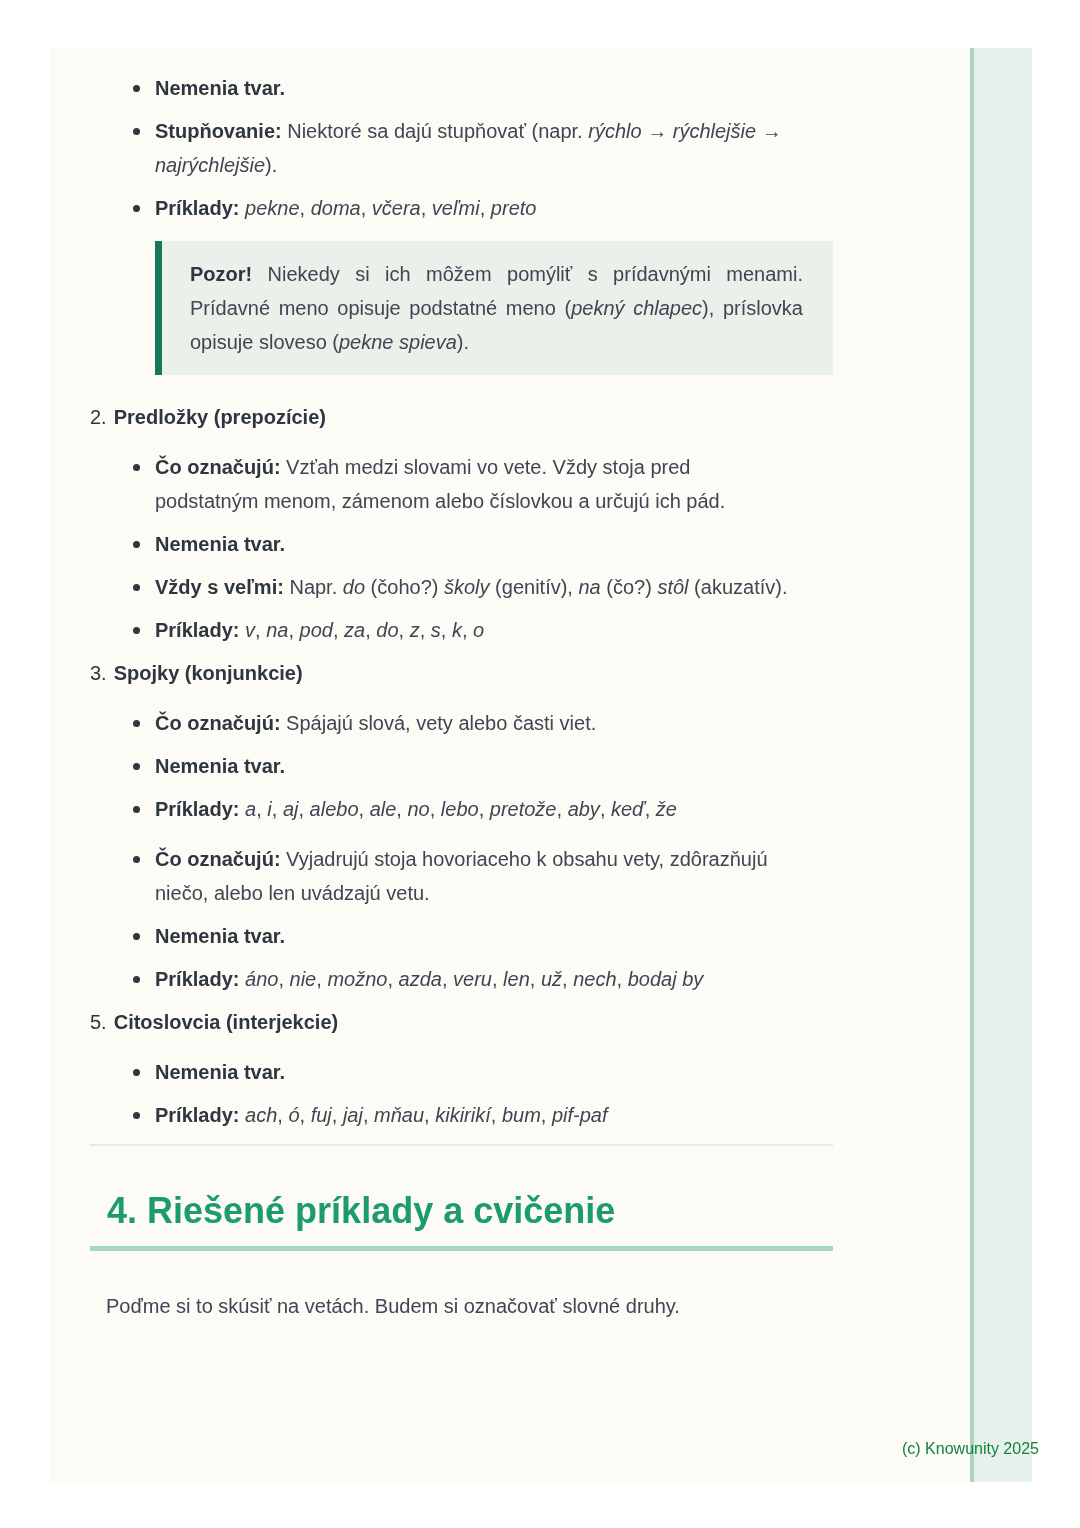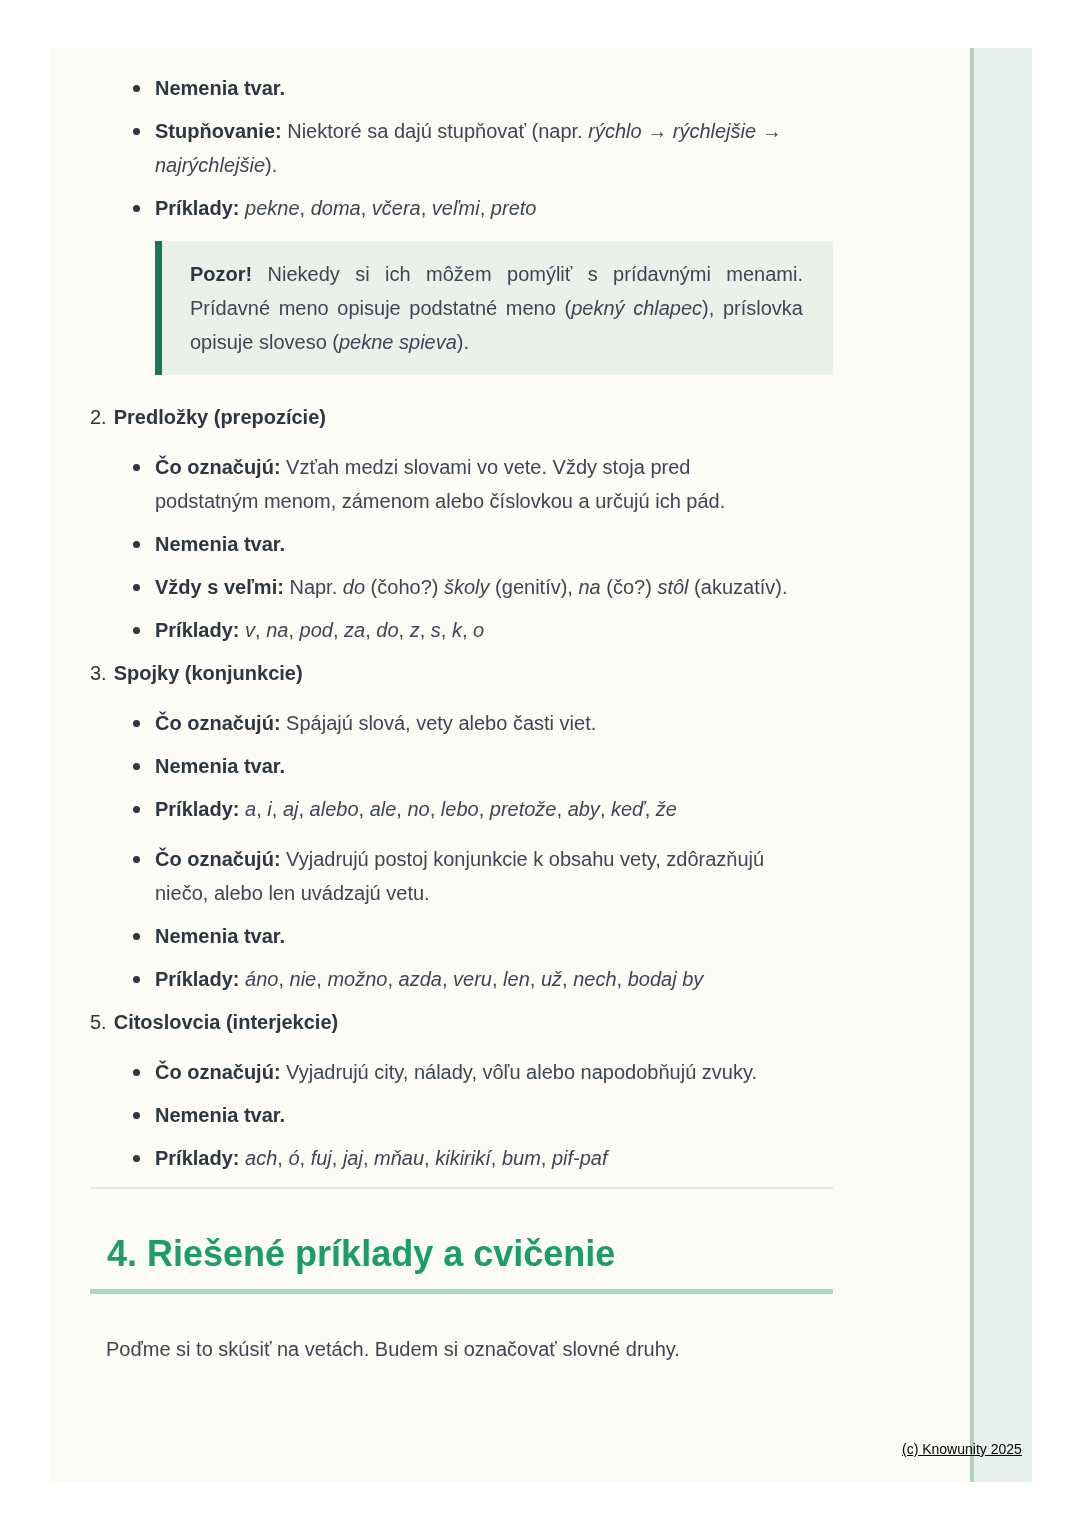--- a/index.html
+++ b/index.html
@@ -52,22 +52,22 @@
     margin:43px 0 0 17px;font-size:36px;line-height:44px;font-weight:bold;
     color:#1b9c68;
   }
   .heading-underline{
     margin-top:13px;height:5px;width:100%;background:#a6d8c1;
   }
   .lead{
     margin:38px 0 0 16px;font-size:20px;line-height:34px;color:#3e4653;
   }
   .footer{
-    position:absolute;left:902px;top:1440px;font-size:14px;line-height:18px;
-    color:#000000;z-index:3;text-decoration:underline;
+    position:absolute;left:902px;top:1440px;font-size:16px;line-height:18px;
+    color:#15803d;z-index:3;
   }
 </style>
 </head>
 <body>
 
 <div class="card">
   <div class="stripe"></div>
 
   <div class="content">
 
@@ -95,30 +95,29 @@
       <h3 class="sec-head"><span class="sec-num">3.</span><b>Spojky (konjunkcie)</b></h3>
       <ul class="bullets">
         <li class="rich"><b>Čo označujú:</b><span> Spájajú slová, vety alebo časti viet.</span></li>
         <li class="rich"><b>Nemenia tvar.</b></li>
         <li class="rich"><b>Príklady:</b><span> </span><i>a</i><span>, </span><i>i</i><span>, </span><i>aj</i><span>, </span><i>alebo</i><span>, </span><i>ale</i><span>, </span><i>no</i><span>, </span><i>lebo</i><span>, </span><i>pretože</i><span>, </span><i>aby</i><span>, </span><i>keď</i><span>, </span><i>že</i></li>
       </ul>
     </div>
 
     <div class="section">
       <ul class="bullets">
-        <li class="rich"><b>Čo označujú:</b><span> Vyjadrujú postoj konjunkcie k obsahu vety, zdôrazňujú</span><br><span>niečo, alebo len uvádzajú vetu.</span></li>
+        <li class="rich"><b>Čo označujú:</b><span> Vyjadrujú stoja hovoriaceho k obsahu vety, zdôrazňujú</span><br><span>niečo, alebo len uvádzajú vetu.</span></li>
         <li class="rich"><b>Nemenia tvar.</b></li>
         <li class="rich"><b>Príklady:</b><span> </span><i>áno</i><span>, </span><i>nie</i><span>, </span><i>možno</i><span>, </span><i>azda</i><span>, </span><i>veru</i><span>, </span><i>len</i><span>, </span><i>už</i><span>, </span><i>nech</i><span>, </span><i>bodaj by</i></li>
       </ul>
     </div>
 
     <div class="section">
       <h3 class="sec-head"><span class="sec-num">5.</span><b>Citoslovcia (interjekcie)</b></h3>
       <ul class="bullets">
-        <li class="rich"><b>Čo označujú:</b><span> Vyjadrujú city, nálady, vôľu alebo napodobňujú zvuky.</span></li>
         <li class="rich"><b>Nemenia tvar.</b></li>
         <li class="rich"><b>Príklady:</b><span> </span><i>ach</i><span>, </span><i>ó</i><span>, </span><i>fuj</i><span>, </span><i>jaj</i><span>, </span><i>mňau</i><span>, </span><i>kikirikí</i><span>, </span><i>bum</i><span>, </span><i>pif-paf</i></li>
       </ul>
     </div>
 
     <div class="divider"></div>
 
     <h1 class="big-heading">4. Riešené príklady a cvičenie</h1>
     <div class="heading-underline"></div>
 

